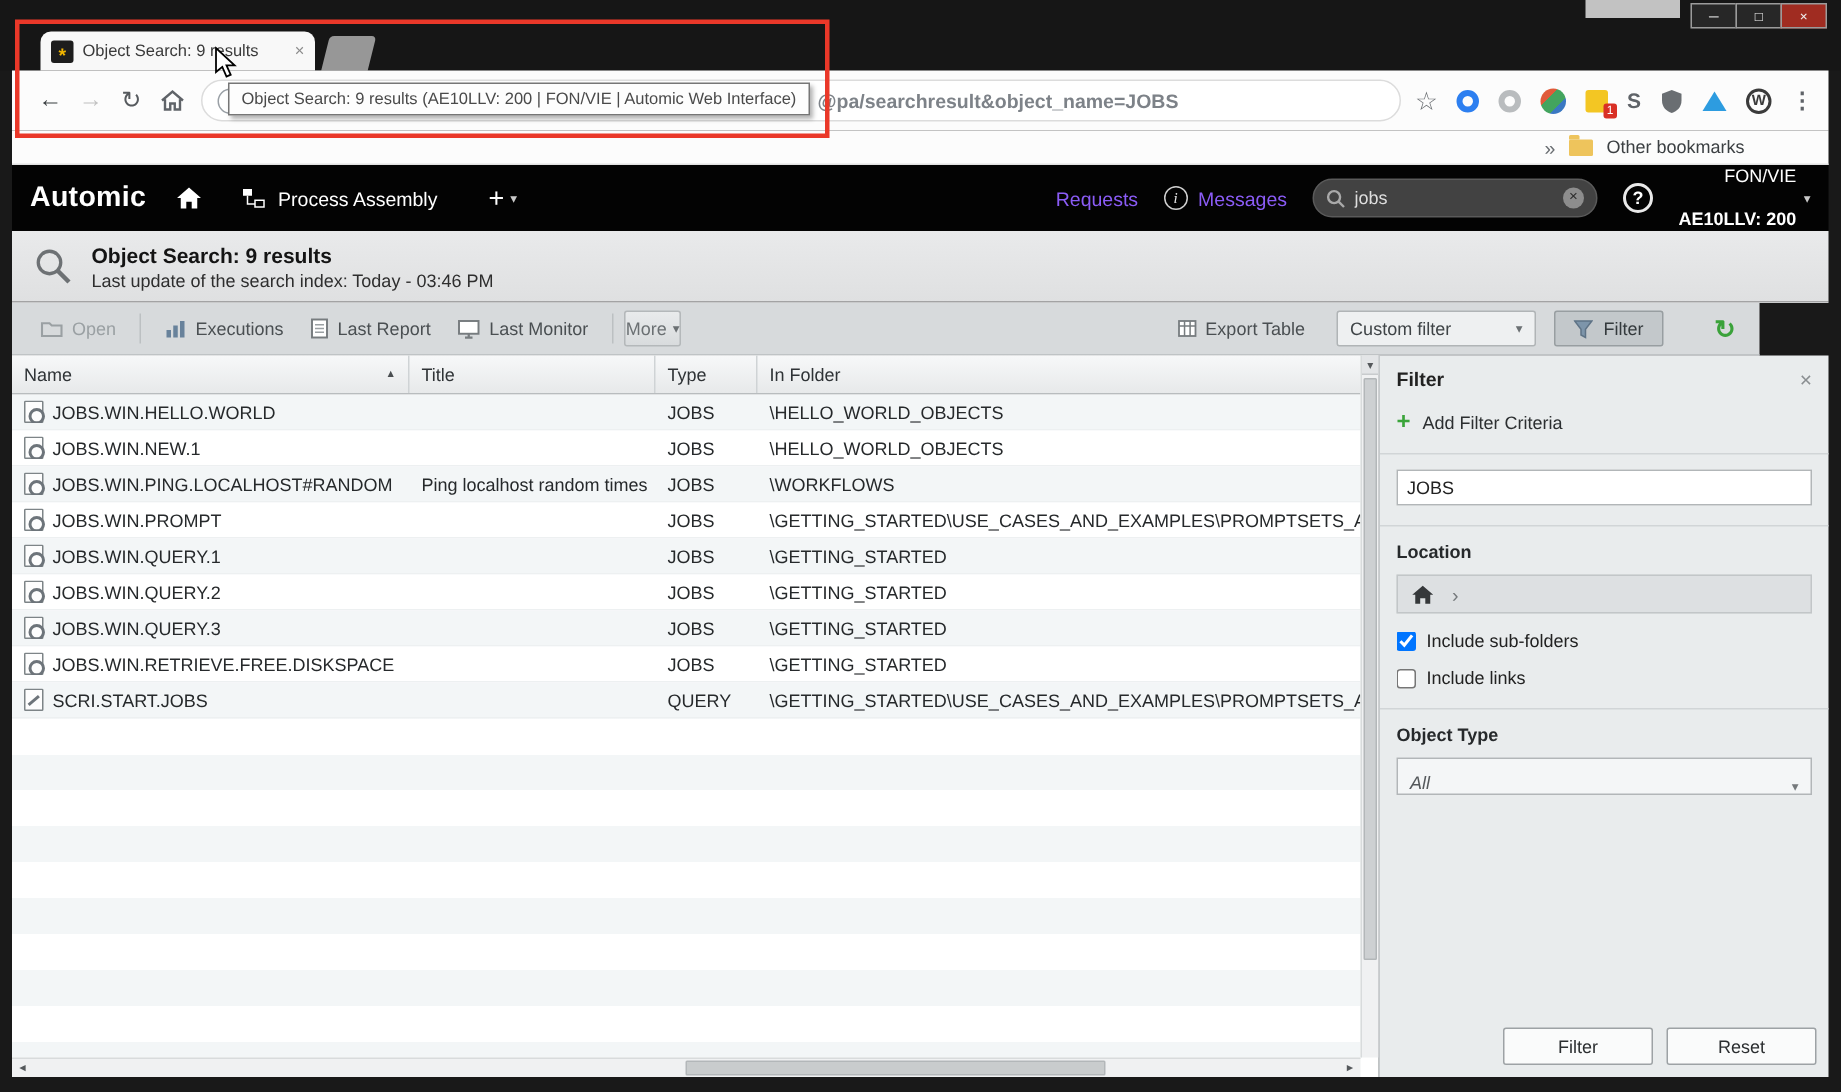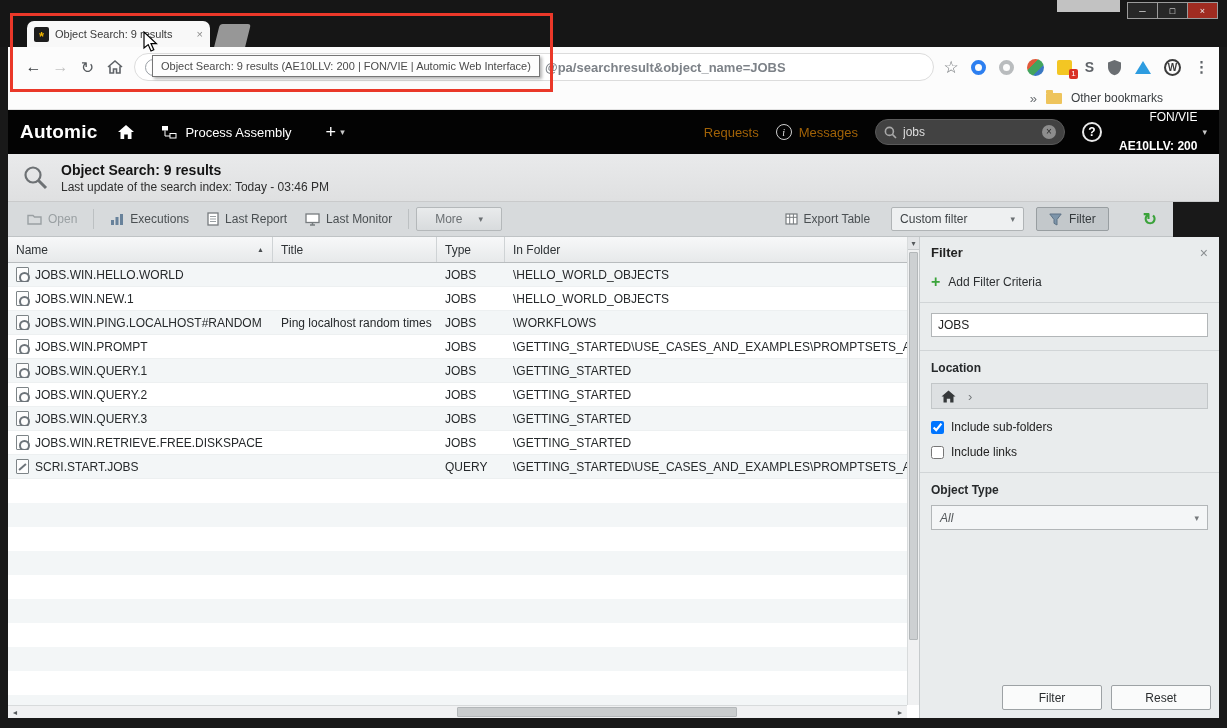--- a/index.html
+++ b/index.html
@@ -78,21 +78,21 @@
   
   .appbar { position:absolute; left:8px; top:110px; width:1211px; height:44px; background:#030303;
     color:#fff; display:flex; align-items:center; padding:0 12px; }
   .logo { font-size:19px; font-weight:bold; letter-spacing:.2px; }
   .ab-home { margin-left:20px; display:flex; align-items:center; }
   .pa-item { margin-left:26px; display:flex; align-items:center; gap:8px; font-size:13px; }
   .plus-item { margin-left:34px; display:flex; align-items:center; gap:4px; }
   .plus-glyph { font-size:18px; line-height:1; }
   .small-caret { font-size:9px; color:#c9c9c9; }
   .ab-right { margin-left:auto; display:flex; align-items:center; gap:17px; }
-  .ab-text { font-size:13px; color:#a16207; }
+  .ab-text { font-size:13px; color:#8b5cf6; }
   .msg-item { display:flex; align-items:center; gap:7px; }
   .i-circle { width:16px; height:16px; border:1px solid #cfcfcf; border-radius:50%; color:#e8e8e8;
     font-size:10px; font-style:italic; font-family:"Liberation Serif",serif;
     display:flex; align-items:center; justify-content:center; }
   .search-pill { width:190px; height:26px; background:#424242; border:1px solid #5a5a5a;
     border-radius:13px; display:flex; align-items:center; gap:6px; padding:0 8px; }
   .pill-input { flex:1; background:transparent; border:none; outline:none; color:#dedede;
     font-size:12px; font-family:inherit; min-width:0; }
   .pill-clear { width:14px; height:14px; border-radius:50%; background:#8d8d8d; color:#2b2b2b;
     font-size:10px; line-height:1; display:flex; align-items:center; justify-content:center; flex:0 0 auto; }
@@ -110,21 +110,21 @@
   .ph-sub { font-size:12px; color:#2e2e2e; margin-top:2px; }
 
   
   .toolbar { position:absolute; left:8px; top:202px; width:1165px; height:35px; background:#d7dadc;
     border-bottom:1px solid #bfc3c5; display:flex; align-items:center; padding:0 10px;
     font-size:12px; color:#4a4f52; }
   .tb-btn { display:flex; align-items:center; gap:6px; padding:4px 9px; white-space:nowrap; }
   .tb-btn.disabled { color:#9aa0a3; }
   .tb-sep { width:1px; height:20px; background:#bcc0c2; margin:0 7px; }
   .more-btn { border:1px solid #b4b8ba; background:linear-gradient(#e9ebec,#d8dbdd); border-radius:2px;
-    padding:4px 18px; display:flex; align-items:center; gap:16px; color:#6b7073; }
+    padding:4px 0; display:flex; align-items:center; gap:4px; color:#6b7073; }
   .tb-right { margin-left:auto; display:flex; align-items:center; gap:12px; }
   .cf-select { width:133px; height:24px; border:1px solid #b0b4b6; background:#eef0f1; border-radius:2px;
     display:flex; align-items:center; justify-content:space-between; padding:0 8px; color:#3f4447; }
   .filter-btn { border:1px solid #989ea1; background:#c3c8cb; border-radius:2px; padding:4px 12px;
     display:flex; align-items:center; gap:7px; color:#343a3d; }
   .refresh { font-size:17px; font-weight:bold; color:#3aa23a; margin:0 6px 0 22px; line-height:1; }
 
   
   .table-area { position:absolute; left:8px; top:237px; width:911px; height:481px; background:#fff; }
   .thead { position:absolute; left:0; top:0; right:12px; height:26px; display:flex;
@@ -175,21 +175,21 @@
   .fp-section.no-border { border-bottom:none; }
   .fp-label { font-size:12px; font-weight:bold; color:#26292b; margin-bottom:8px; }
   .fp-input { width:100%; height:24px; border:1px solid #b2b6b8; background:#fff; font-size:12px;
     color:#222; padding:0 6px; font-family:inherit; }
   .loc-box { height:26px; border:1px solid #c2c6c8; background:#dde0e2; display:flex;
     align-items:center; gap:12px; padding:0 9px; }
   .loc-chevron { font-size:13px; color:#75797c; }
   .fp-check { display:flex; align-items:center; gap:7px; margin-top:11px; font-size:12px; color:#222; }
   .fp-check input { width:13px; height:13px; }
   .fp-select { height:25px; border:1px solid #b2b6b8; background:#f4f6f7; display:flex;
-    align-items:center; justify-content:space-between; padding:0 8px; font-size:12px; color:#55595c; }
+    align-items:flex-end; justify-content:space-between; padding:0 8px; font-size:12px; color:#55595c; }
   .fp-select .val { font-style:italic; }
   .fp-footer { position:absolute; right:8px; bottom:8px; display:flex; gap:9px; }
   .fp-btn { width:100px; height:25px; background:#fafbfb; border:1px solid #9da2a5; border-radius:2px;
     font-size:12px; color:#2b2e30; display:flex; align-items:center; justify-content:center; }
 </style>
 </head>
 <body>
 
 <div class="titlebar">
   <div class="stray-window"></div>

